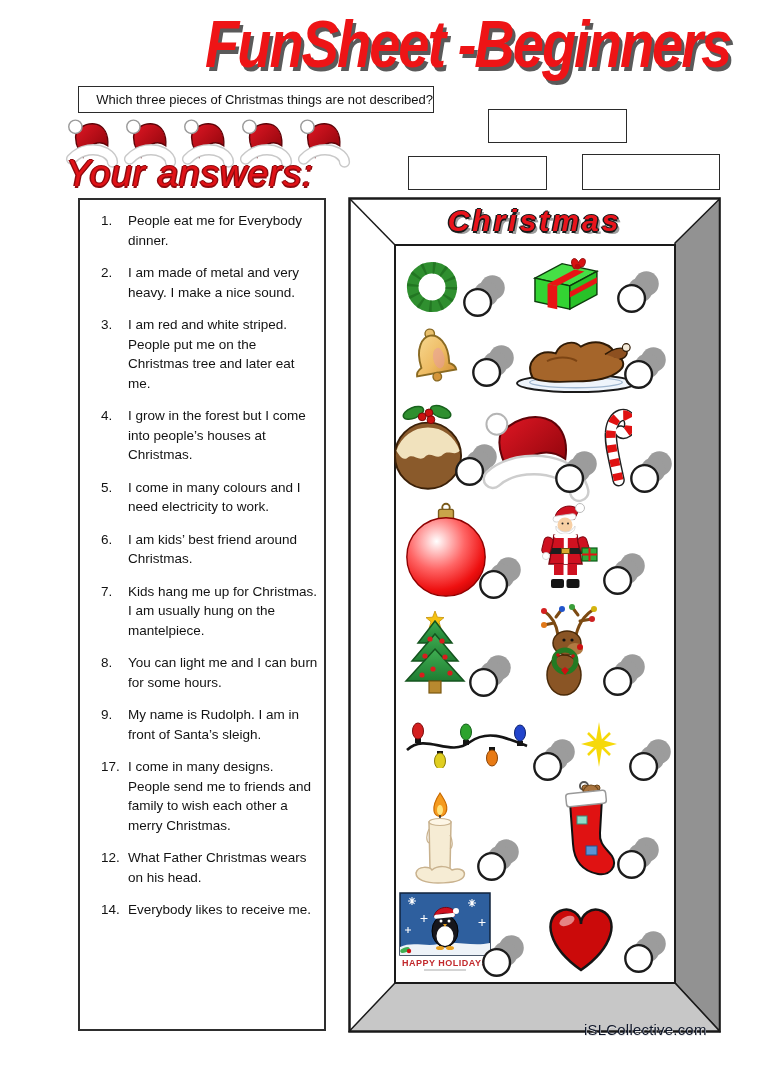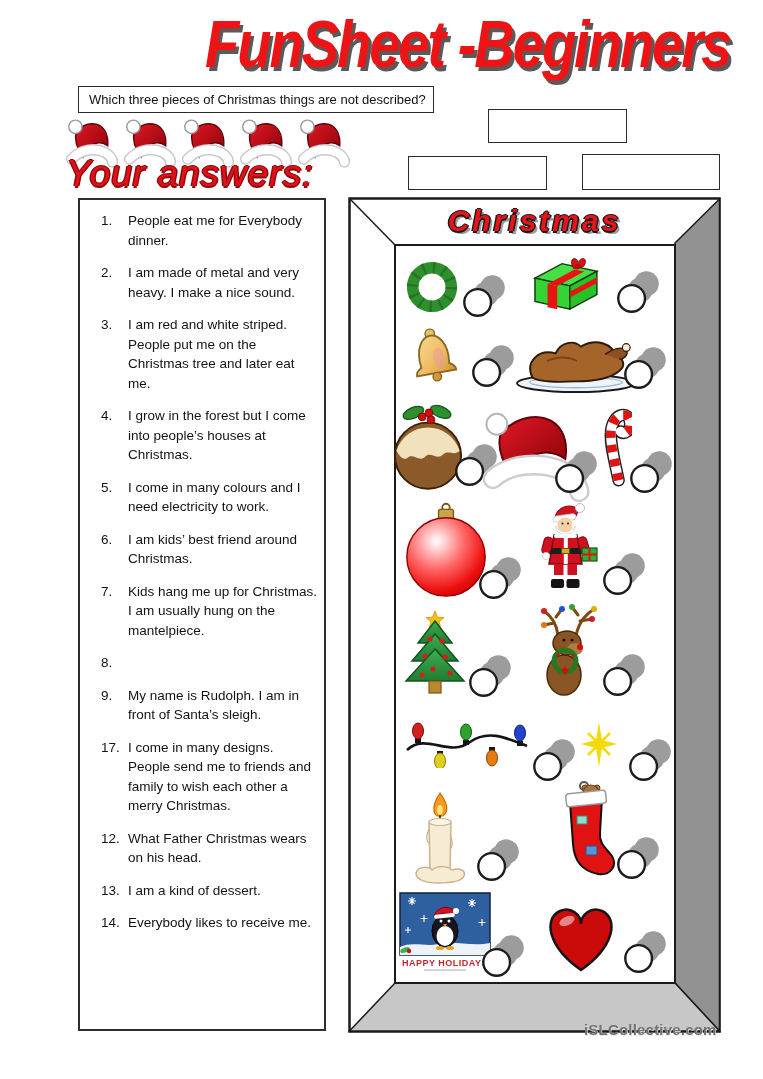--- a/index.html
+++ b/index.html
@@ -13,21 +13,21 @@
     position:absolute; left:205px; top:6px;
     font-size:56px; font-weight:bold; font-style:italic;
     letter-spacing:-2px; color:#ee1416; white-space:nowrap;
     transform:scaleY(1.18); transform-origin:top left;
     text-shadow:3px 3px 0 #5a5a5a;
   }
   .question-box {
     position:absolute; left:78px; top:86px; width:356px; height:27px;
     border:1.6px solid #2b2b2b; background:#fff;
     display:flex; align-items:center; padding-left:10px;
-    font-size:13px; color:#111;
+    font-size:13px; color:#111;justify-content:flex-end;
   }
   .hat-row { position:absolute; left:64px; top:116px; display:flex; gap:1px; }
   .hat-row svg { width:57px; height:52px; }
   .your-answers {
     position:absolute; left:66px; top:153px;
     font-size:37px; font-weight:normal; font-style:italic; color:#e01217;
     white-space:nowrap; letter-spacing:1px;
     text-shadow:-1.5px 0 0 #8f0a0e, 1.5px 0 0 #8f0a0e, 0 -1.5px 0 #8f0a0e, 0 1.5px 0 #8f0a0e;
   }
   .ansbox { position:absolute; border:1.7px solid #2b2b2b; background:#fff; }
@@ -92,21 +92,21 @@
   .i-heart    { left:190px; top:702px; width:86px;  height:76px; }
   .h17        { left:275px; top:732px; }
   .card-caption {
     margin-top:1px; text-align:center; font-size:9px; font-weight:bold;
     color:#c2292c; letter-spacing:0.5px; white-space:nowrap;
   }
   .card-subline { width:42px; height:2px; background:#d4d4d4; margin:1px auto 0; }
   
   .watermark {
     position:absolute; left:584px; top:1021px;
-    font-size:15px; font-weight:bold; color:#737373; letter-spacing:0.2px;
+    font-size:15px; font-weight:normal; color:#0f172a; letter-spacing:0.2px;
     text-shadow:0.5px 0.5px 0 #e8e8e8;
   }
 </style>
 </head>
 <body>
 
 <svg width="0" height="0" style="position:absolute" aria-hidden="true">
   <defs>
     <linearGradient id="hatG" x1="0" y1="0" x2="1" y2="1">
       <stop offset="0" stop-color="#e01724"></stop>
@@ -199,36 +199,33 @@
   <div class="clue">
       <span class="num">6.</span>
       <span class="txt">I am kids’ best friend around Christmas.</span>
     </div>
   <div class="clue">
       <span class="num">7.</span>
       <span class="txt">Kids hang me up for Christmas. I am usually hung on the mantelpiece.</span>
     </div>
   <div class="clue">
       <span class="num">8.</span>
+      <span class="txt">You can light me and I can burn for some hours.</span>
     </div>
   <div class="clue">
       <span class="num">9.</span>
       <span class="txt">My name is Rudolph. I am in front of Santa’s sleigh.</span>
     </div>
   <div class="clue">
       <span class="num">17.</span>
       <span class="txt">I come in many designs. People send me to friends and family to wish each other a merry Christmas.</span>
     </div>
   <div class="clue">
       <span class="num">12.</span>
       <span class="txt">What Father Christmas wears on his head.</span>
-    </div>
-  <div class="clue">
-      <span class="num">13.</span>
-      <span class="txt">I am a kind of dessert.</span>
     </div>
   <div class="clue">
       <span class="num">14.</span>
       <span class="txt">Everybody likes to receive me.</span>
     </div>
 </div>
 
 <div class="panel">
   <svg class="panel-frame" viewBox="0 0 373 836">
     <rect x="1.5" y="1.5" width="370" height="833" fill="#ffffff" stroke="#1a1a1a" stroke-width="2.5"></rect>

